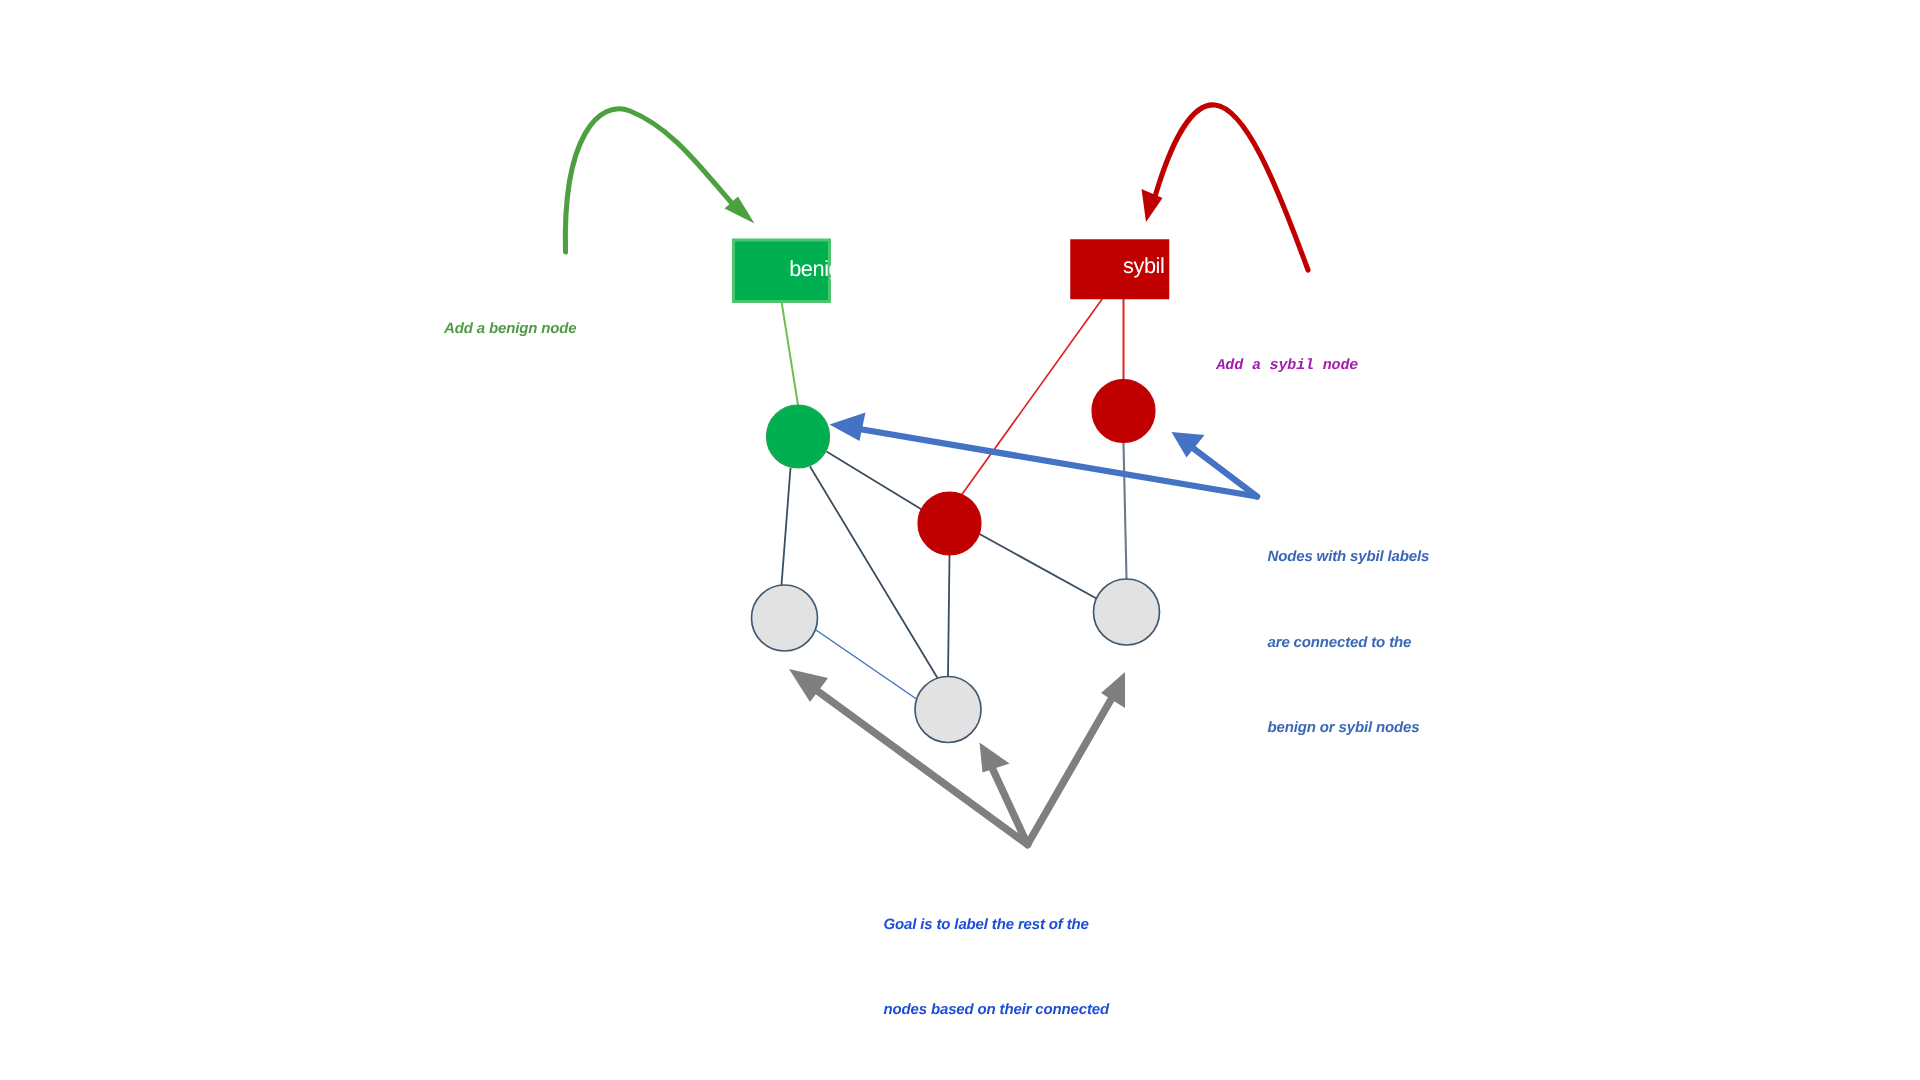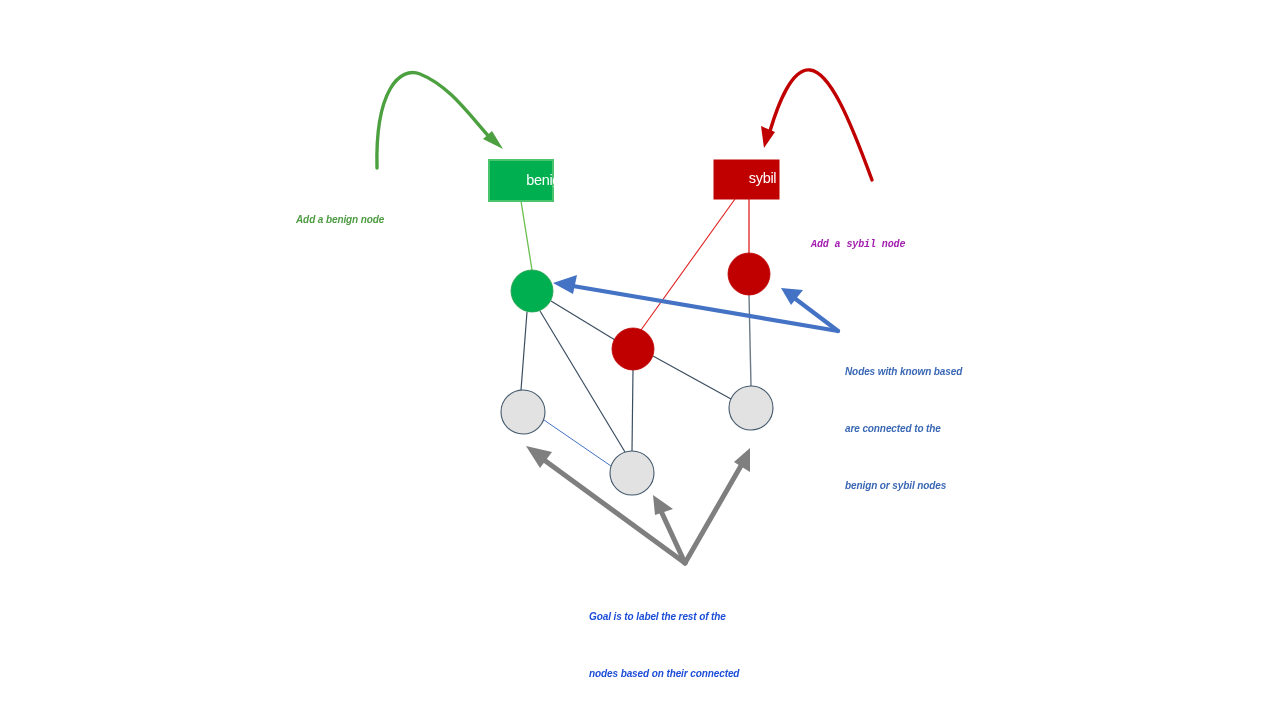--- a/index.html
+++ b/index.html
@@ -138,21 +138,21 @@
 
 <div class="anno" id="anno-benign">
   <div>Add a benign node</div>
 </div>
 
 <div class="anno" id="anno-sybil">
   <div>Add a sybil node</div>
 </div>
 
 <div class="anno" id="anno-known">
-  <div>Nodes with known based</div>
+  <div>Nodes with sybil labels</div>
   <div>are connected to the</div>
   <div>benign or sybil nodes</div>
 </div>
 
 <div class="anno" id="anno-goal">
   <div>Goal is to label the rest of the</div>
   <div>nodes based on their connected</div>
   
 </div>
 

